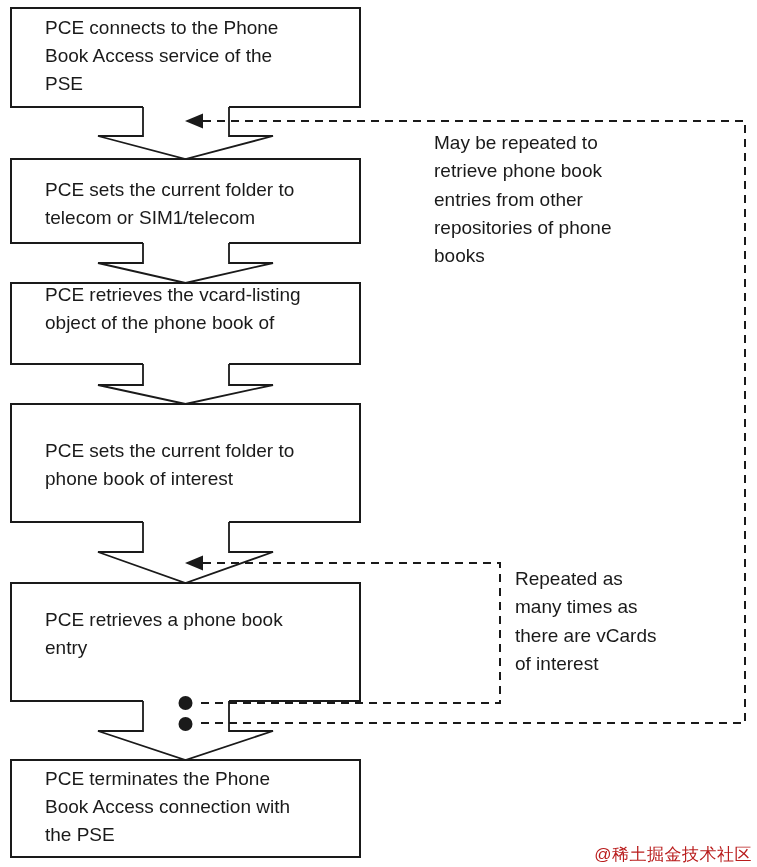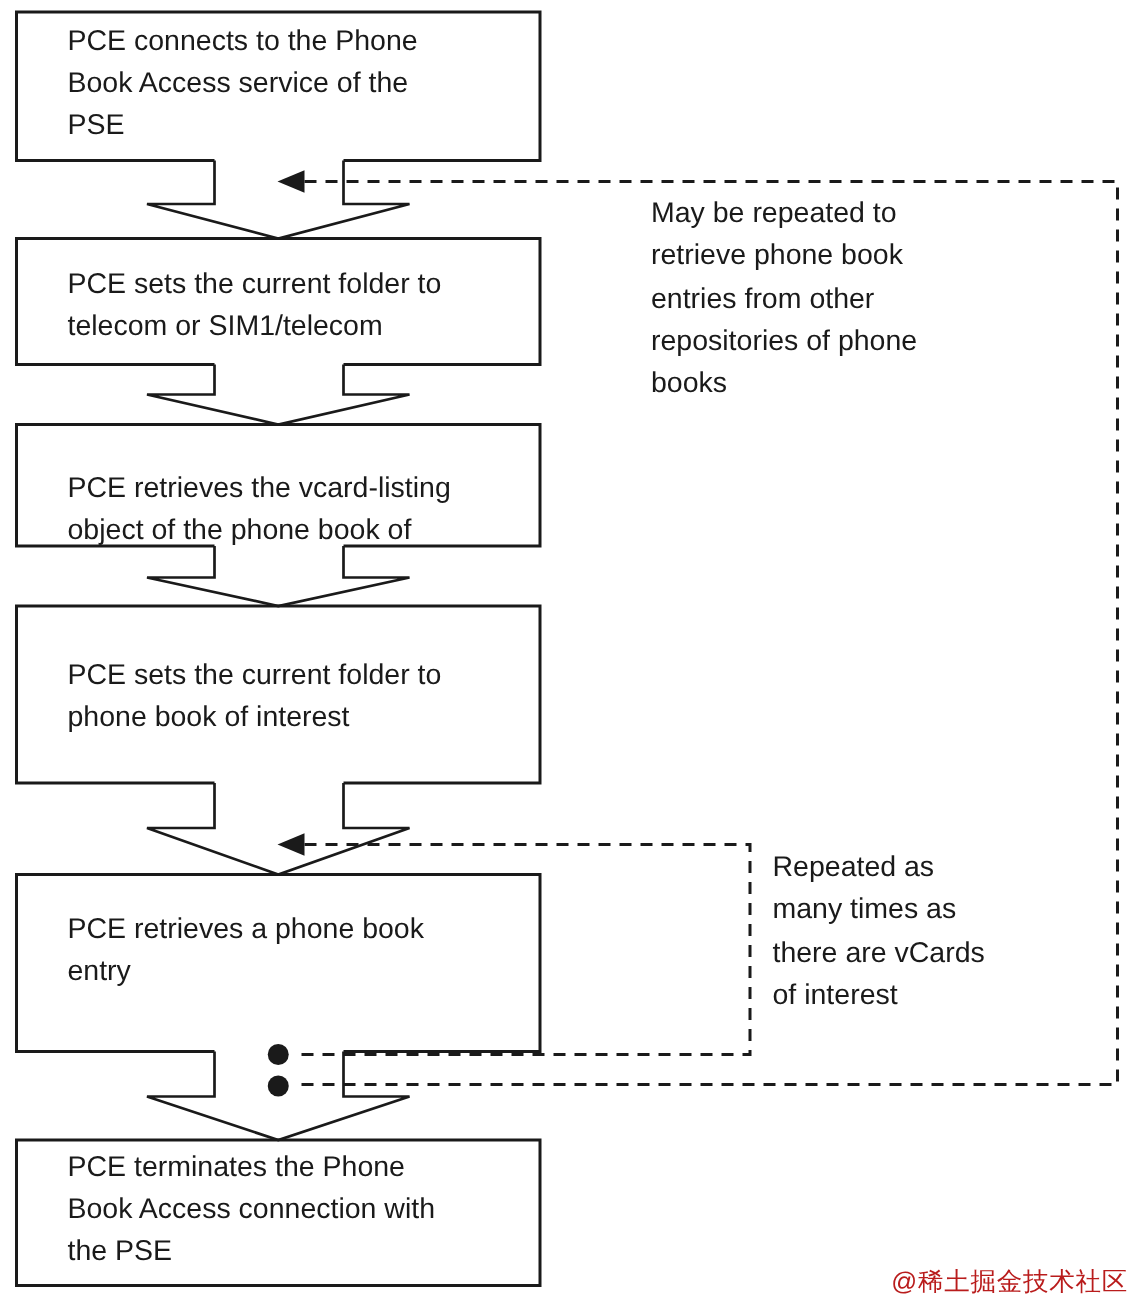--- a/index.html
+++ b/index.html
@@ -77,21 +77,21 @@
 
     <circle cx="185.5" cy="703" r="7" fill="#1a1a1a"></circle>
     <circle cx="185.5" cy="724" r="7" fill="#1a1a1a"></circle>
   </svg>
 
   <div class="step-label" style="left:45px; top:14px;  width:305px;">PCE connects to the Phone
 Book Access service of the
 PSE</div>
   <div class="step-label" style="left:45px; top:176px; width:305px;">PCE sets the current folder to
 telecom or SIM1/telecom</div>
-  <div class="step-label" style="left:45px; top:312px; width:305px;">PCE retrieves the vcard-listing
+  <div class="step-label" style="left:45px; top:281px; width:305px;">PCE retrieves the vcard-listing
 object of the phone book of</div>
   <div class="step-label" style="left:45px; top:437px; width:305px;">PCE sets the current folder to
 phone book of interest</div>
   <div class="step-label" style="left:45px; top:765px; width:305px;">PCE terminates the Phone
 Book Access connection with
 the PSE</div>
   <div class="step-label" style="left:45px; top:606px; width:305px;">PCE retrieves a phone book
 entry</div>
 
   <div class="loop-note" style="left:515px; top:565px; width:180px;">Repeated as

